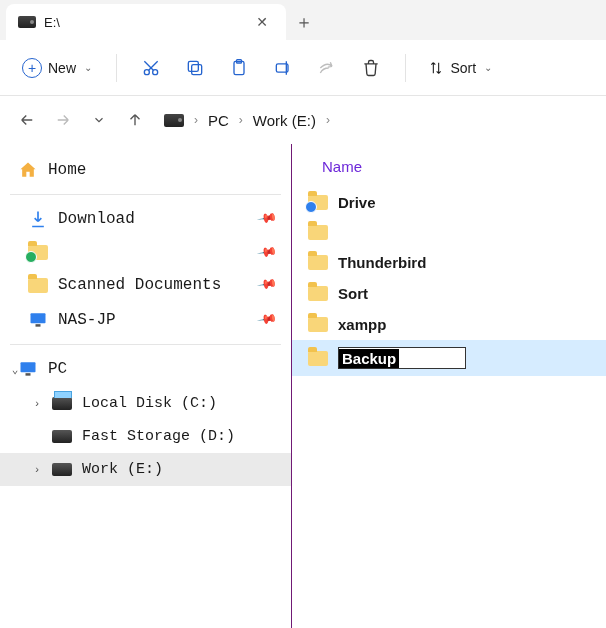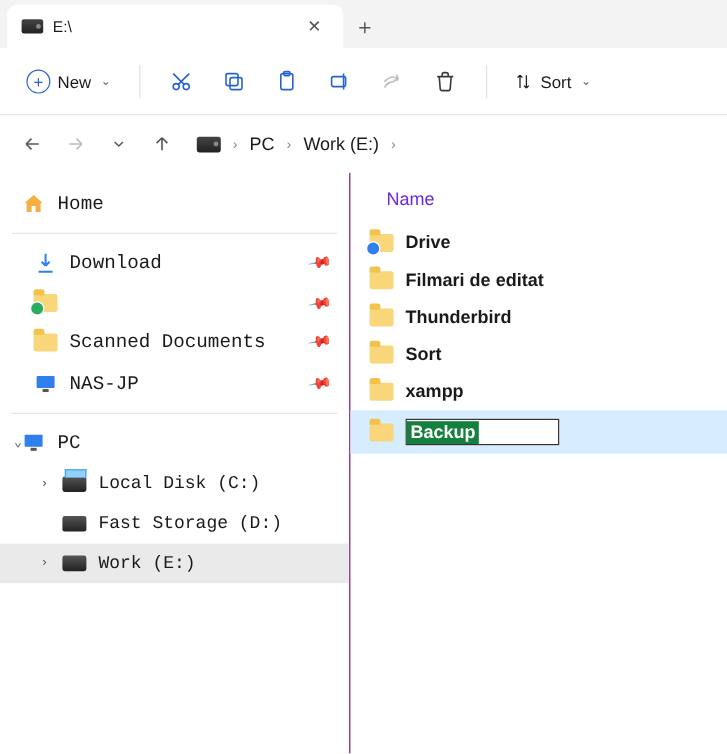--- a/index.html
+++ b/index.html
@@ -150,21 +150,21 @@
     display:flex;align-items:center;gap:10px;
     padding:7px 8px 7px 16px;font-size:15px;font-weight:bold;
   }
   .row.selected{background:#d6ecff;}
   .row .ico-folder{flex-shrink:0;}
   .rename{
     border:1px solid #333;background:#fff;padding:0;height:22px;
     display:flex;align-items:center;width:128px;
   }
   .rename span{
-    background:#15803d;color:#fff;padding:1px 3px;font-size:15px;
+    background:#000000;color:#fff;padding:1px 3px;font-size:15px;
   }
 </style>
 </head>
 <body>
 
 <div class="tabbar">
   <div class="tab">
     <span class="drive-glyph"></span>
     <span class="tab-title">E:\</span>
     <span class="tab-close">✕</span>
@@ -329,21 +329,20 @@
 
   <div class="content">
     <div class="col-header">Name</div>
 
     <div class="row">
       <span class="ico-folder badge-blue"></span>
       <span>Drive</span>
     </div>
     <div class="row">
       <span class="ico-folder"></span>
-      <span>Filmari de editat</span>
     </div>
     <div class="row">
       <span class="ico-folder"></span>
       <span>Thunderbird</span>
     </div>
     <div class="row">
       <span class="ico-folder"></span>
       <span>Sort</span>
     </div>
     <div class="row">

